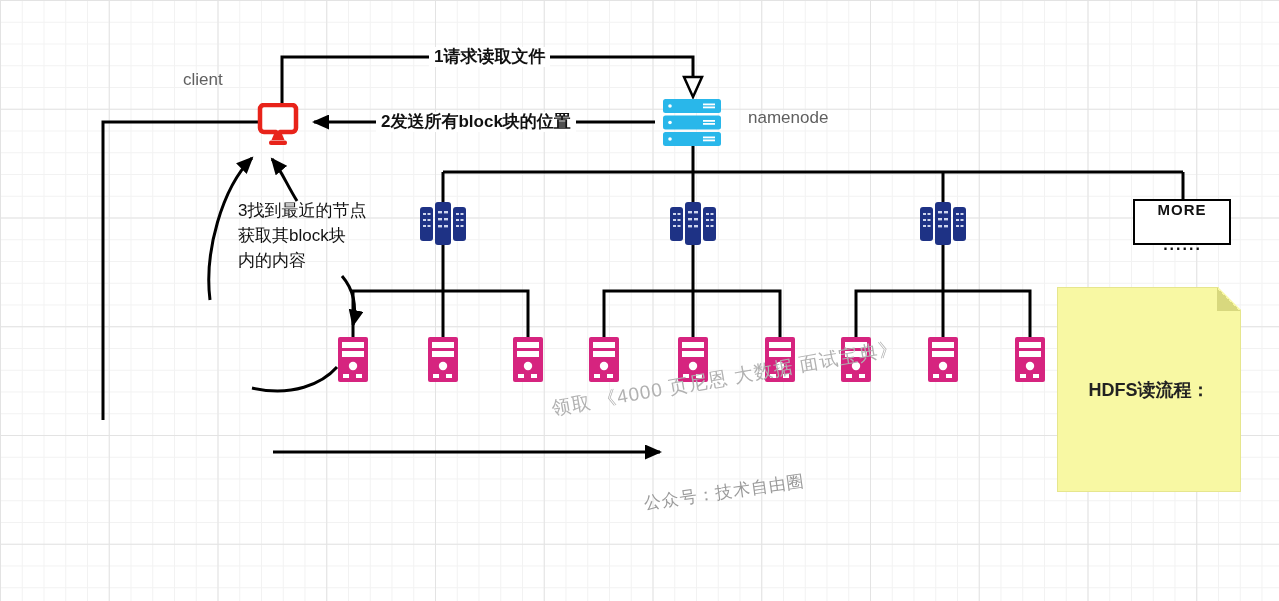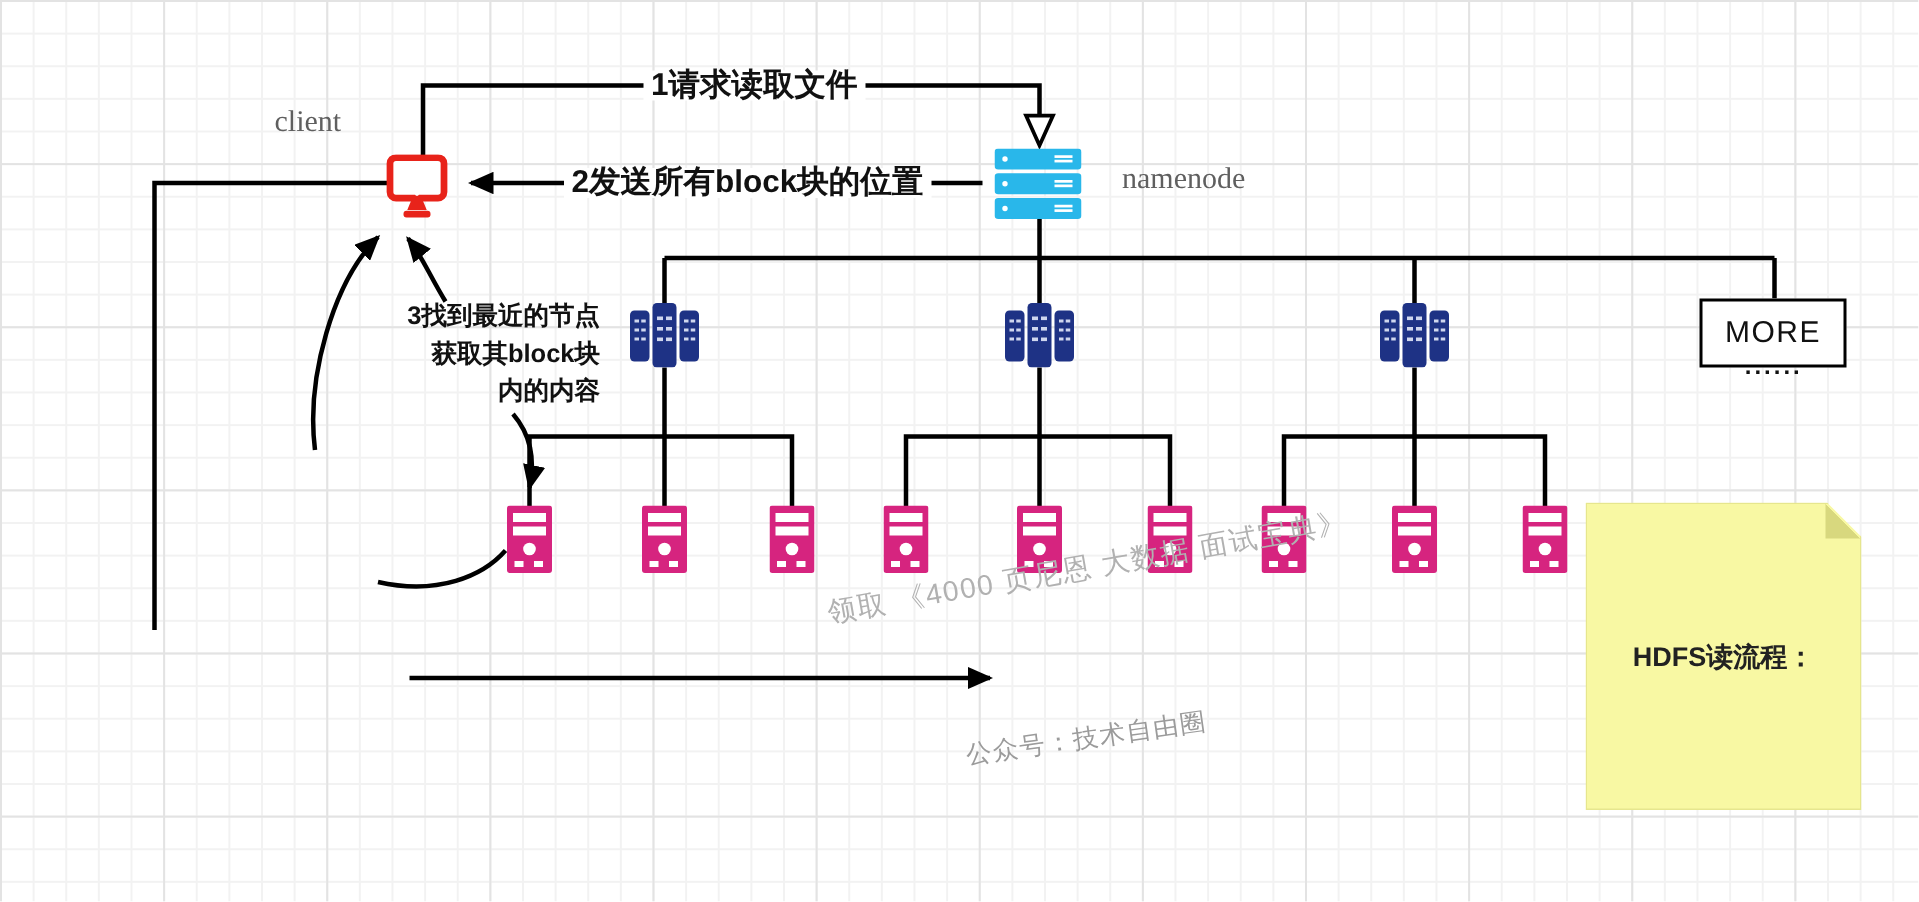--- a/index.html
+++ b/index.html
@@ -8,34 +8,34 @@
     position:relative;width:1279px;height:601px;overflow:hidden;
     background-color:#ffffff;
     background-image:
       linear-gradient(#e3e3e3 1px, transparent 1px),
       linear-gradient(90deg,#e3e3e3 1px, transparent 1px),
       linear-gradient(#f2f2f2 1px, transparent 1px),
       linear-gradient(90deg,#f2f2f2 1px, transparent 1px);
     background-size:108.75px 108.75px,108.75px 108.75px,21.75px 21.75px,21.75px 21.75px;
   }
   svg.overlay{position:absolute;left:0;top:0;width:1279px;height:601px;pointer-events:none;}
-  .step-label{position:absolute;font-weight:bold;font-size:21px;color:#111;background:#fff;
+  .step-label{position:absolute;font-weight:bold;font-size:17px;color:#111;background:#fff;
     padding:0 5px;line-height:20px;white-space:nowrap;}
-  .step-block{position:absolute;font-weight:bold;font-size:17px;color:#111;
-    text-align:right;white-space:pre-line;line-height:25px;}
-  .node-label{position:absolute;font-size:20px;color:#5f5f5f;white-space:nowrap;font-family:Liberation Serif, serif;}
+  .step-block{position:absolute;font-weight:normal;font-size:17px;color:#111;
+    text-align:left;white-space:pre-line;line-height:25px;}
+  .node-label{position:absolute;font-size:17px;color:#5f5f5f;white-space:nowrap;}
   .more-box{position:absolute;left:1133px;top:199px;width:94px;height:42px;
-    border:2.5px solid #000;background:#fff;display:flex;align-items:center;justify-content:center;
-    font-weight:normal;font-size:20px;letter-spacing:1px;color:#111;}
+    border:2.5px solid #000;background:#fff;display:flex;align-items:flex-start;justify-content:center;
+    font-weight:bold;font-size:15px;letter-spacing:1px;color:#111;}
   .more-dots{position:absolute;left:1133px;top:236px;width:99px;text-align:center;
     font-weight:bold;font-size:16px;letter-spacing:2px;color:#111;}
   .note{position:absolute;left:1057px;top:287px;width:184px;height:205px;
     background:#f8f8a3;border:1px solid #e6e68e;box-sizing:border-box;
     clip-path:polygon(0 0,161px 0,184px 23px,184px 205px,0 205px);
-    display:flex;align-items:center;justify-content:center;margin-top:48px;}
+    display:flex;align-items:center;justify-content:center;}
   .note-fold{position:absolute;right:0;top:0;width:23px;height:23px;
     background:linear-gradient(225deg,transparent 50%,#d8d87e 50%);}
   .note-text{font-weight:bold;font-size:18px;color:#222;}
   .watermark1{position:absolute;left:552px;top:396px;font-size:19px;color:#b1b1b1;
     white-space:nowrap;transform:rotate(-10deg);transform-origin:left center;letter-spacing:1px;}
   .watermark2{position:absolute;left:644px;top:492px;font-size:17px;color:#9b9b9b;
     white-space:nowrap;transform:rotate(-8deg);transform-origin:left center;letter-spacing:1px;}
   .shape{position:absolute;}
 </style>
 </head>

